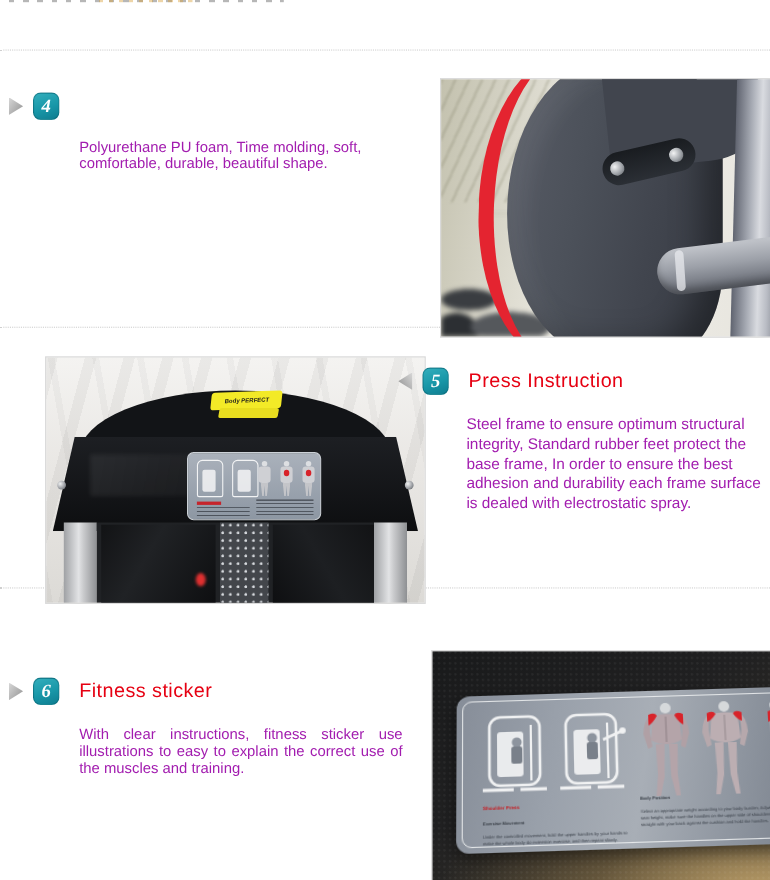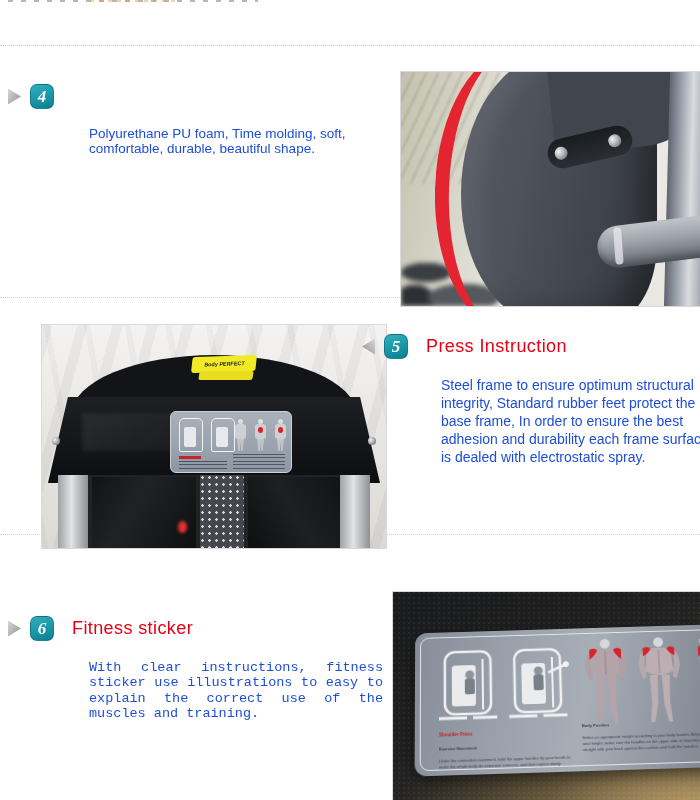--- a/index.html
+++ b/index.html
@@ -19,25 +19,25 @@
   .heading-row{position:absolute;display:flex;align-items:center;}
   .arrow{width:13px;height:16px;flex:0 0 auto;}
   .arrow-right{clip-path:polygon(0 0,100% 50%,0 100%);background:linear-gradient(125deg,#d7d7d7,#909090);}
   .arrow-left{clip-path:polygon(100% 0,0 50%,100% 100%);background:linear-gradient(235deg,#d7d7d7,#909090);}
   .badge{width:24px;height:25px;margin-left:9px;border-radius:7px;
     background:linear-gradient(160deg,#33aebc 0%,#1897a8 55%,#0e7d90 100%);
     border:1px solid rgba(9,90,104,.45);box-sizing:border-box;
     color:#fff;font-family:"Liberation Serif",serif;font-style:italic;font-weight:bold;
     font-size:17px;display:flex;align-items:center;justify-content:center;}
   .sec-title{margin-left:18px;color:#e60012;font-size:18px;letter-spacing:.4px;white-space:nowrap;}
-  .sec-body{position:absolute;color:#1d4ed8;font-size:13.5px;margin-left:17px;}
+  .sec-body{position:absolute;color:#a21caf;font-size:13.5px;}
 
   .h4{left:8px;top:84px;} .b4{left:72px;top:112px;width:268px;line-height:15.5px;}
   .h5{left:362px;top:334px;} .b5{left:424px;top:362px;width:278px;line-height:18px;font-size:14px;}
-  .h6{left:8px;top:616px;} .b6{left:72px;top:646px;width:294px;line-height:15.5px;text-align:justify;font-family:Liberation Mono, monospace;}
+  .h6{left:8px;top:616px;} .b6{left:72px;top:646px;width:294px;line-height:15.5px;text-align:justify;}
 
   
   .photo{position:absolute;border:1px solid #d9d9d9;overflow:hidden;background:#eee;}
   .photo *{position:absolute;}
 
   
   .ph4{left:360px;top:55px;width:337px;height:234px;}
   .p4-bg{inset:0;background:linear-gradient(100deg,#c3c1ae 0%,#d8d6c9 20%,#ebe9e1 38%,#f3f2ec 52%,#eceae4 66%,#e4e2da 100%);}
   .p4-ceiling{left:0;top:0;width:42%;height:48%;
     background:repeating-linear-gradient(115deg,rgba(118,116,92,.28) 0 2px,transparent 2px 11px);filter:blur(1px);}

